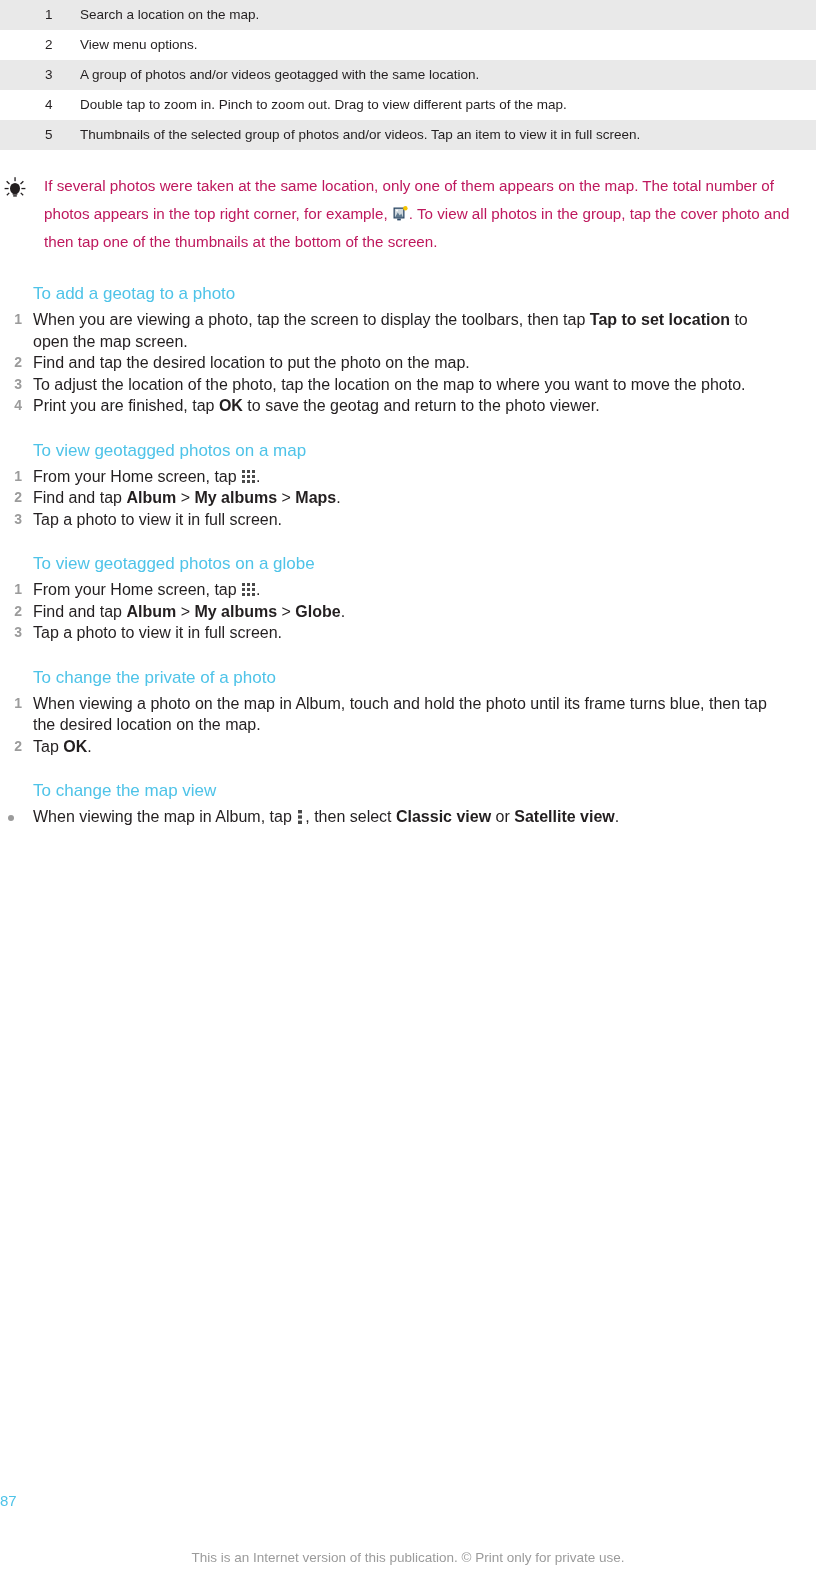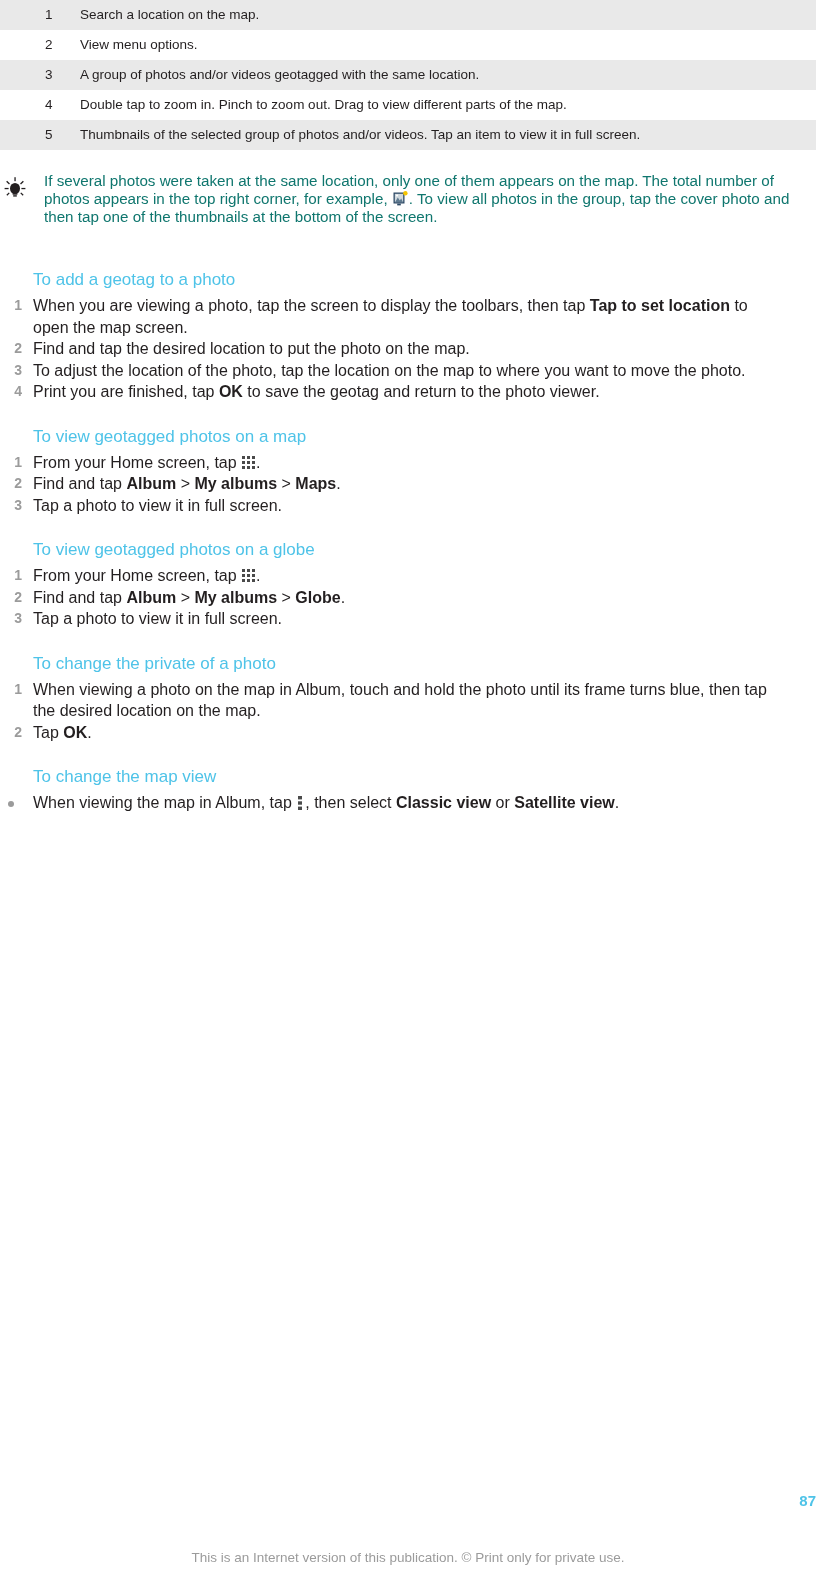--- a/index.html
+++ b/index.html
@@ -51,22 +51,22 @@
   }
   .tip-icon {
     position: absolute;
     left: 2px;
     top: 4px;
     width: 26px;
     height: 26px;
   }
   .tip-text {
     font-size: 15.2px;
-    line-height: 18px;
-    color: #0f766e;
+    line-height: 28px;
+    color: #be185d;
   }
   .inline-photo-icon {
     display: inline-block;
     vertical-align: -2px;
     width: 15px;
     height: 14px;
     position: relative;
     margin: 0 1px;
   }
 
@@ -135,24 +135,24 @@
     height: 14px;
     margin: 0 2px;
   }
 
   
   .page-number {
     position: absolute;
     left: 0;
     right: 0;
     top: 1492px;
-    text-align: right;
+    text-align: left;
     color: #4ec3e8;
     font-size: 15px;
-    font-weight: bold;
+    font-weight: normal;
   }
   .footer-note {
     position: absolute;
     left: 0;
     right: 0;
     top: 1550px;
     text-align: center;
     color: #9b9b9b;
     font-size: 13.5px;
   }

